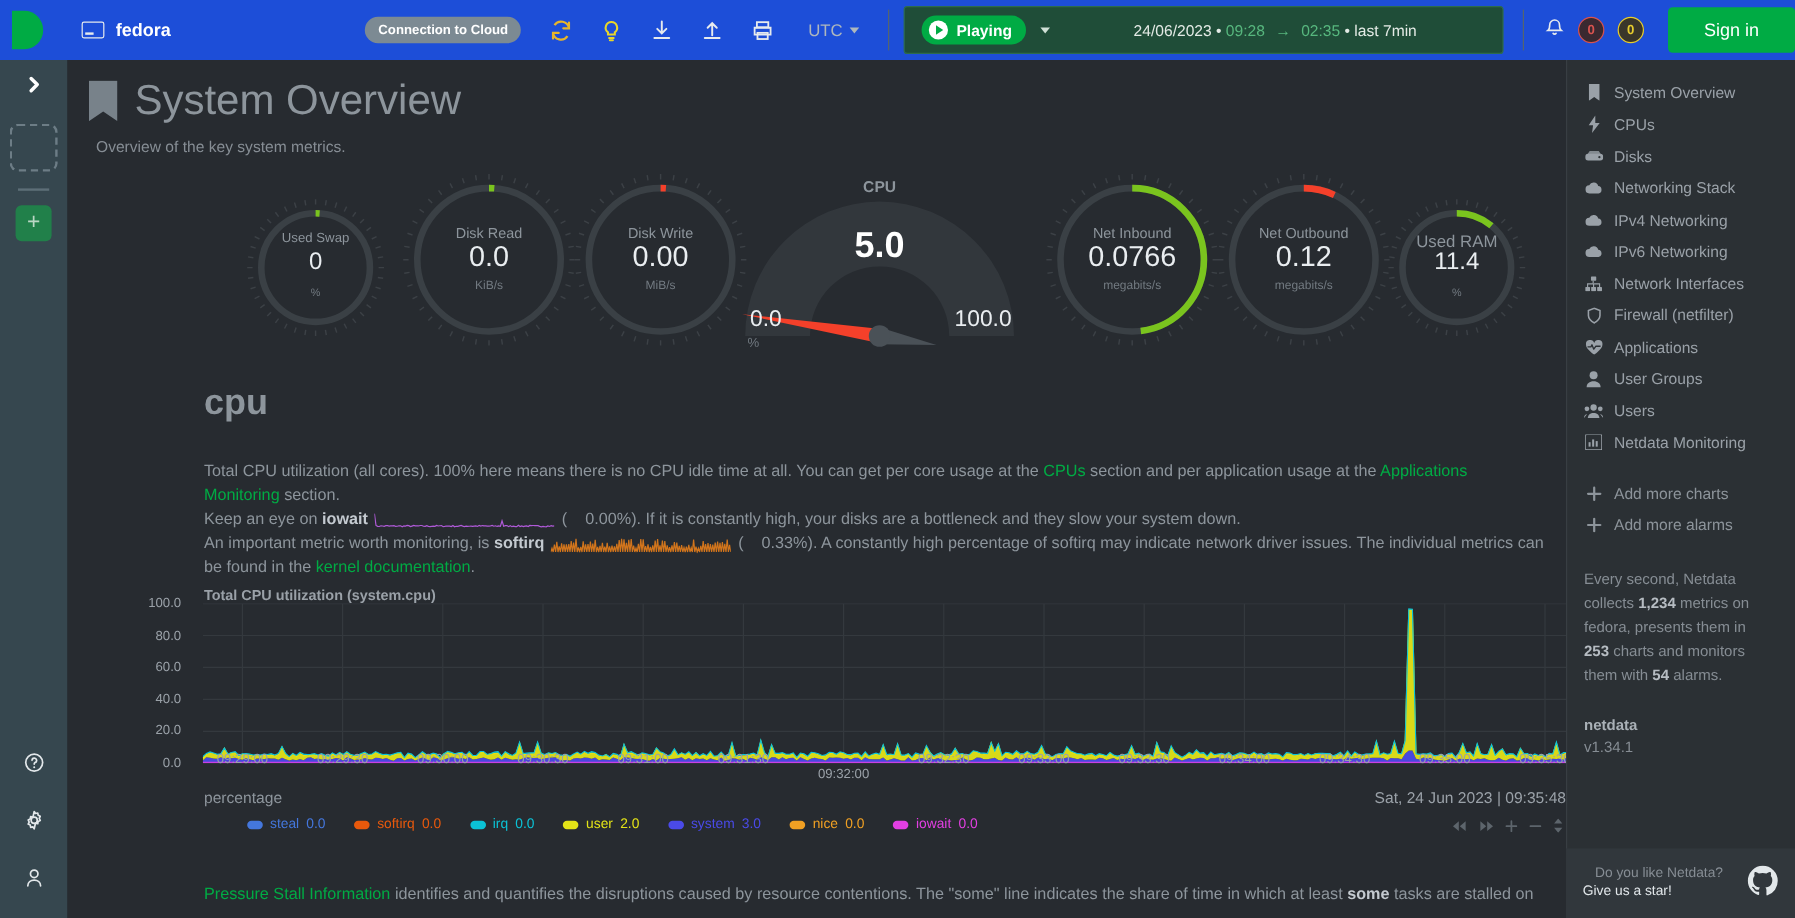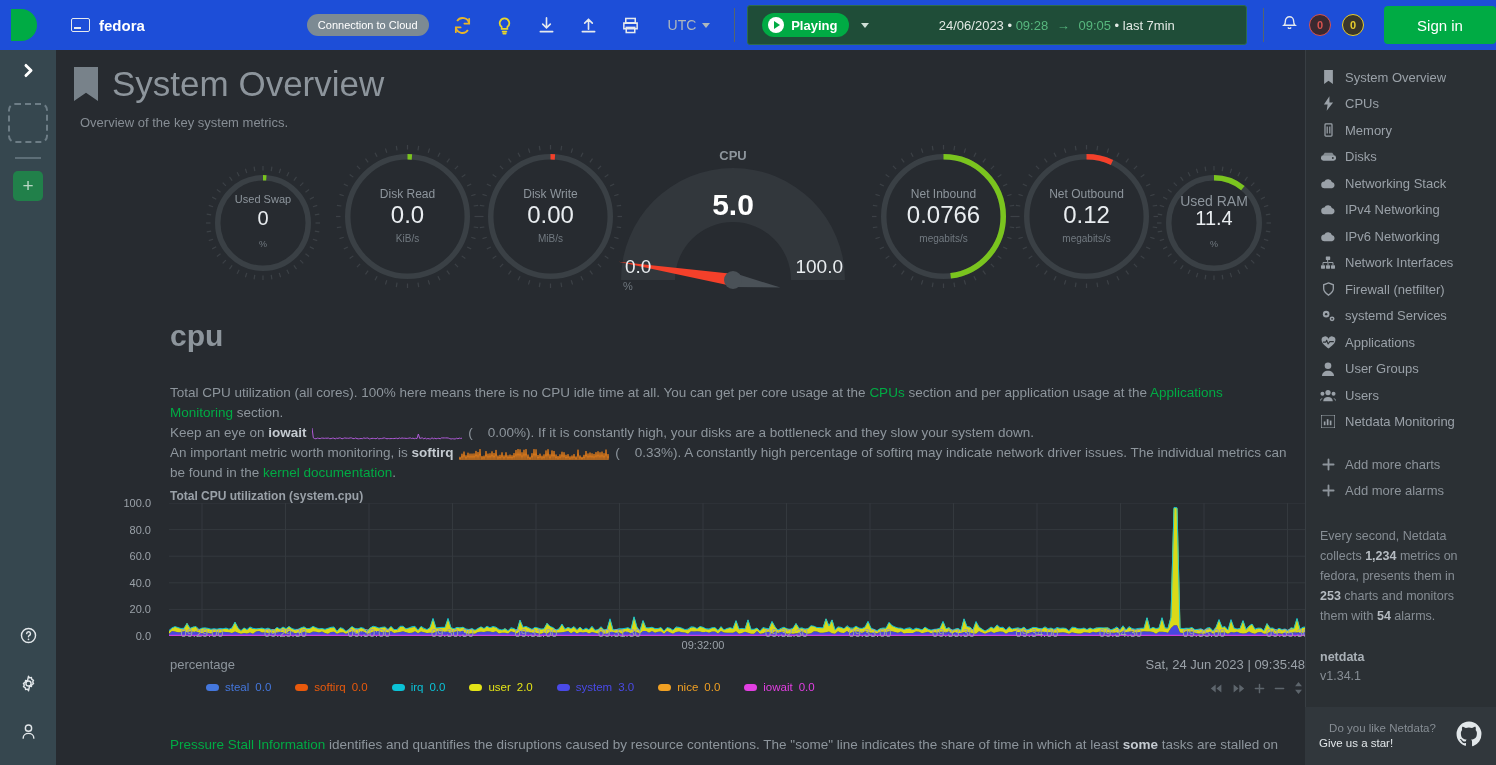--- a/index.html
+++ b/index.html
@@ -28,21 +28,21 @@
     position: relative;
   }
   .host-icon::after {
     content: ""; position: absolute; left: 2px; bottom: 2.5px;
     width: 7px; height: 1.6px; background: #e6eaed;
   }
   .host-name { font-size: 15px; font-weight: bold; color: #fff; }
 
   .cloud-pill {
     margin-left: 162px;
-    background: #7c8a93; color: #fff; font-size: 11px; font-weight: normal;
+    background: #7c8a93; color: #fff; font-size: 11px; font-weight: bold;
     padding: 5px 11px; border-radius: 11px; white-space: nowrap;
   }
   .tb-icons { display: flex; align-items: center; gap: 23px; margin-left: 24px; }
   .tb-ico { width: 19px; height: 19px; display:block; }
   .tz-block { display: flex; align-items: center; gap: 6px; margin-left: 28px; color: #aeb7bd; font-size: 14px; }
   .caret { width: 0; height: 0; border-left: 4.5px solid transparent; border-right: 4.5px solid transparent; border-top: 5px solid currentColor; }
   .vsep { width: 1px; height: 34px; background: #54656e; margin-left: 24px; }
 
   #picker {
     margin-left: 12px; height: 40px; background: #1f4d38;
@@ -215,21 +215,21 @@
   <div id="picker">
     <div class="play-btn">
       <span class="play-circ"></span>
       <span>Playing</span>
     </div>
     <span class="picker-caret caret"></span>
     <div class="range-txt">
       <span>24/06/2023</span> •
       <span class="t">09:28</span>
       <span class="arw">→</span>
-      <span class="t">09:05</span> •
+      <span class="t">02:35</span> •
       <span>last 7min</span>
     </div>
   </div>
 
   <div class="vsep2"></div>
 
   <div class="alarm-area">
     <span><svg width="17" height="18" viewBox="0 0 20 20" fill="none" stroke="#e6eaed" stroke-width="1.6">
           <path d="M10 2.6a4.8 4.8 0 0 0-4.8 4.8c0 4-1.7 5.3-1.7 5.3h13s-1.7-1.3-1.7-5.3A4.8 4.8 0 0 0 10 2.6z"></path>
           <path d="M8.5 15.6a1.8 1.8 0 0 0 3 0" stroke-linecap="round"></path>
@@ -746,29 +746,20 @@
       <div class="nv">
         <span class="ic">
           <svg width="11" height="15" viewBox="0 0 12 16" fill="#9aa1a8">
             <path d="M7 0L1 9h4l-1 7 7-9H7z"></path>
           </svg>
         </span>
     <span>CPUs</span>
       </div>
       <div class="nv">
         <span class="ic">
-          <svg width="13" height="14" viewBox="0 0 14 16" fill="none" stroke="#9aa1a8" stroke-width="1.4">
-            <rect x="3" y="1" width="8" height="14" rx="1"></rect>
-            <path d="M5.5 4v8M8.5 4v8"></path>
-          </svg>
-        </span>
-    <span>Memory</span>
-      </div>
-      <div class="nv">
-        <span class="ic">
           <svg width="15" height="12" viewBox="0 0 16 12" fill="#9aa1a8">
             <rect x="0" y="4" width="16" height="6" rx="2.6"></rect>
             <path d="M2 4.5l2-3h8l2 3z" opacity=".8"></path>
             <circle cx="12.6" cy="7" r="1" fill="#2b3034"></circle>
           </svg>
         </span>
     <span>Disks</span>
       </div>
       <div class="nv">
         <span class="ic">
@@ -806,31 +797,20 @@
         </span>
     <span>Network Interfaces</span>
       </div>
       <div class="nv">
         <span class="ic">
           <svg width="13" height="14" viewBox="0 0 14 16" fill="none" stroke="#9aa1a8" stroke-width="1.5">
             <path d="M7 1l5.5 2.2v4.6C12.5 11.5 7 15 7 15S1.5 11.5 1.5 7.8V3.2z"></path>
           </svg>
         </span>
     <span>Firewall (netfilter)</span>
-      </div>
-      <div class="nv">
-        <span class="ic">
-          <svg width="15" height="14" viewBox="0 0 16 14" fill="#9aa1a8">
-            <circle cx="5.5" cy="5" r="3.5"></circle>
-            <circle cx="5.5" cy="5" r="1.3" fill="#2b3034"></circle>
-            <circle cx="11.8" cy="10" r="2.6"></circle>
-            <circle cx="11.8" cy="10" r="1" fill="#2b3034"></circle>
-          </svg>
-        </span>
-    <span>systemd Services</span>
       </div>
       <div class="nv">
         <span class="ic">
           <svg width="15" height="13" viewBox="0 0 16 14" fill="#9aa1a8">
             <path d="M8 13.4S.6 8.7.6 4.6A3.8 3.8 0 0 1 8 3a3.8 3.8 0 0 1 7.4 1.6C15.4 8.7 8 13.4 8 13.4z"></path>
             <path d="M2 6.6h3l1-2 1.6 4L9.4 6h4.3" stroke="#2b3034" stroke-width="1.2" fill="none" stroke-linejoin="round"></path>
           </svg>
         </span>
     <span>Applications</span>
       </div>

